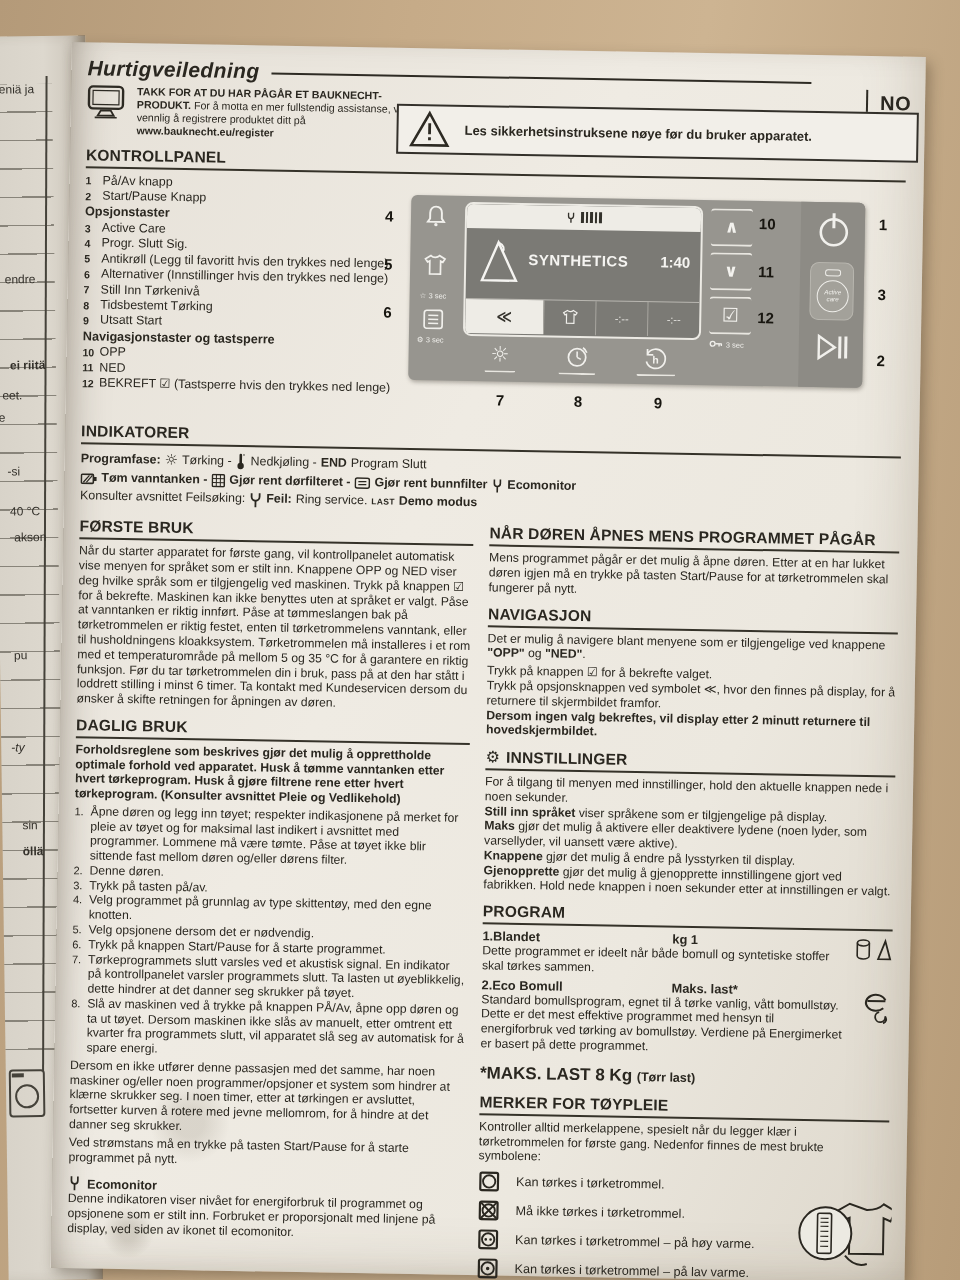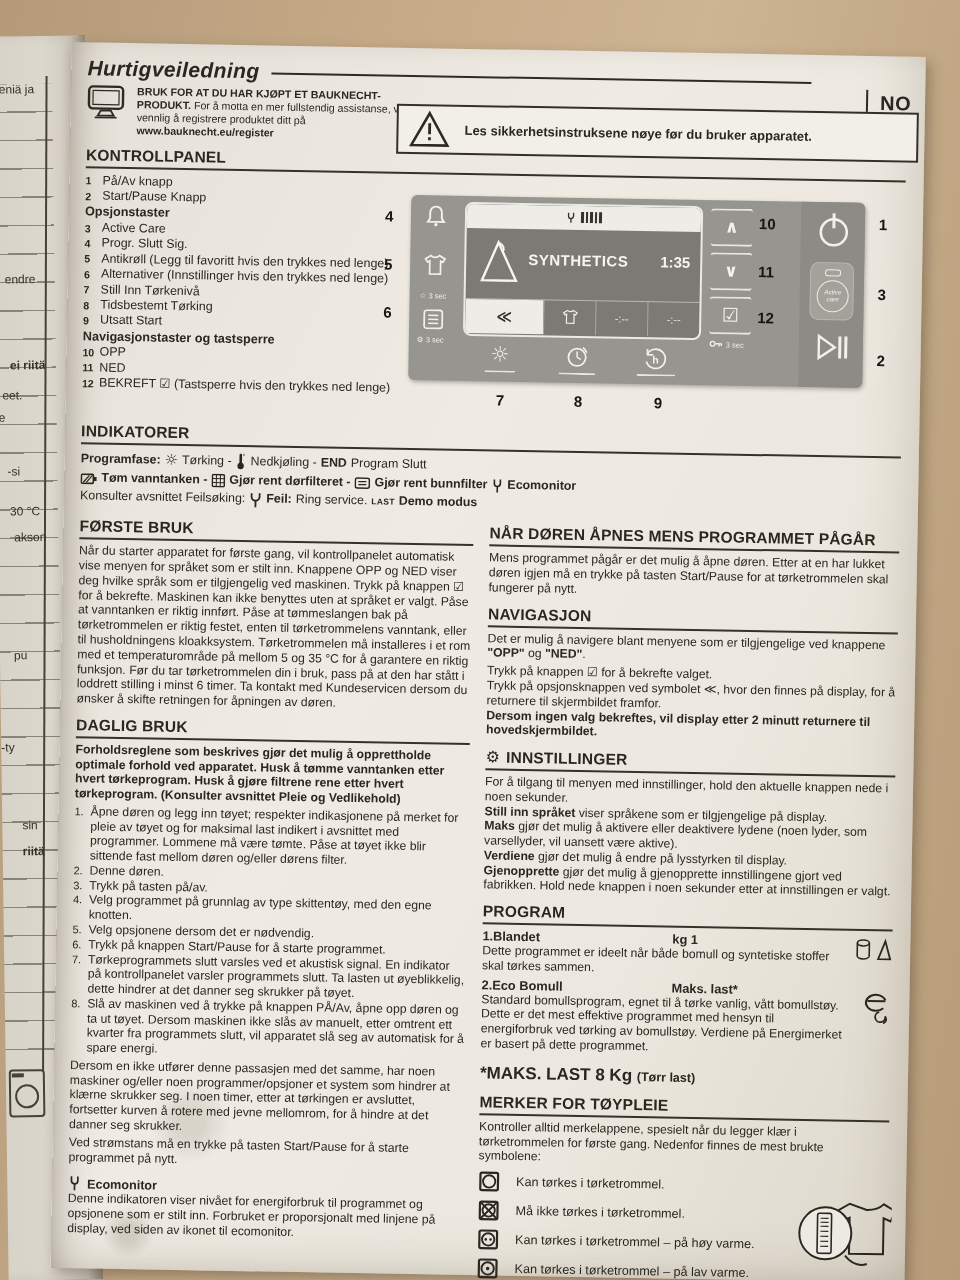--- a/index.html
+++ b/index.html
@@ -112,26 +112,26 @@
 
 <div class="prev-page">
   <div class="ruled"></div>
   <div class="vline"></div>
   <span class="frag" style="left:4px;top:46px;">ieniä ja</span>
   <span class="frag" style="left:10px;top:236px;">endre</span>
   <span class="frag b" style="left:14px;top:322px;">ei riitä</span>
   <span class="frag" style="left:6px;top:352px;">eet.</span>
   <span class="frag" style="left:2px;top:374px;">e</span>
   <span class="frag" style="left:10px;top:428px;">-si</span>
-  <span class="frag" style="left:12px;top:468px;">30 °C</span>
+  <span class="frag" style="left:12px;top:468px;">40 °C</span>
   <span class="frag" style="left:16px;top:494px;">akson</span>
   <span class="frag" style="left:14px;top:612px;">pu</span>
-  <span class="frag" style="left:0;top:704px;">-ty</span>
+  <span class="frag" style="left:10px;top:704px;font-style:italic;">-ty</span>
   <span class="frag" style="left:20px;top:782px;">sin</span>
-  <span class="frag b" style="left:20px;top:808px;">riitä</span>
+  <span class="frag b" style="left:20px;top:808px;">öllä</span>
   <span class="washer">
     <svg width="40" height="52" viewBox="0 0 40 52">
         <rect x="2" y="2" width="34" height="46" rx="3" fill="none" stroke="#45423a" stroke-width="2"></rect>
         <circle cx="19" cy="28" r="11" fill="none" stroke="#45423a" stroke-width="2"></circle>
         <rect x="4" y="5" width="12" height="4" fill="#45423a"></rect>
       </svg>
   </span>
 </div>
 
 <div class="paper">
@@ -146,21 +146,21 @@
   <div class="thanks">
     <span>
       <svg width="42" height="36" viewBox="0 0 42 36">
             <rect x="2" y="2" width="34" height="22" rx="4" fill="none" stroke="#2d2a23" stroke-width="2.4"></rect>
             <rect x="6" y="6" width="26" height="14" fill="none" stroke="#2d2a23" stroke-width="1.2"></rect>
             <path d="M14 26 h10 l3 5 h-16 z" fill="none" stroke="#2d2a23" stroke-width="1.8"></path>
             <line x1="8" y1="33" x2="30" y2="33" stroke="#2d2a23" stroke-width="1.6"></line>
           </svg>
     </span>
     <span class="thanks-text">
-      <span class="b">BRUK FOR AT DU HAR KJØPT ET BAUKNECHT-PRODUKT.</span>
+      <span class="b">TAKK FOR AT DU HAR PÅGÅR ET BAUKNECHT-PRODUKT.</span>
       <span>For å motta en mer fullstendig assistanse, vær vennlig å registrere produktet ditt på</span>
       <span class="b">www.bauknecht.eu/register</span>
     </span>
   </div>
 
   <div class="warn-box">
     <span>
       <svg width="42" height="38" viewBox="0 0 42 38">
             <path d="M21 3 L39 35 H3 Z" fill="none" stroke="#2d2a23" stroke-width="2.6"></path>
             <rect x="19.7" y="13" width="2.8" height="11" fill="#2d2a23"></rect>
@@ -270,21 +270,21 @@
                 </span>
           </div>
           <div class="disp-main">
             <span class="tri-icon">
               <svg width="44" height="50" viewBox="0 0 44 50">
                     <path d="M20 6 L38 44 H4 Z" fill="none" stroke="#f5f4f1" stroke-width="2.4"></path>
                     <path d="M20 6 q8 4 4 10" fill="none" stroke="#f5f4f1" stroke-width="2"></path>
                   </svg>
             </span>
             <span class="disp-status">SYNTHETICS</span>
-            <span class="disp-time">1:35</span>
+            <span class="disp-time">1:40</span>
           </div>
           <div class="disp-bot">
             <span class="disp-back g">≪</span>
             <span class="disp-cell">
               <svg width="18" height="17" viewBox="0 0 24 22">
                     <path d="M8 2 3 5l2 3 2-1v12h10V7l2 1 2-3-5-3c-1 1-2 1.6-4 1.6S9 3 8 2z" fill="none" stroke="#f0efeb" stroke-width="1.6"></path>
                   </svg>
             </span>
             <span class="disp-cell">-:--</span>
             <span class="disp-cell">-:--</span>
@@ -488,21 +488,21 @@
       <p class="body-t" style="margin-bottom:0;">Trykk på opsjonsknappen ved symbolet ≪, hvor den finnes på display, for å returnere til skjermbildet framfor.</p>
       <p class="body-t bold-p">Dersom ingen valg bekreftes, vil display etter 2 minutt returnere til hovedskjermbildet.</p>
 
       <div class="sec-h with-icon">
         <span class="g" style="font-size:16px;">⚙</span>
         <span>INNSTILLINGER</span>
       </div>
       <p class="body-t" style="margin-bottom:0;">For å tilgang til menyen med innstillinger, hold den aktuelle knappen nede i noen sekunder.</p>
       <p class="body-t" style="margin-bottom:0;"><span class="b">Still inn språket</span><span> viser språkene som er tilgjengelige på display.</span></p>
       <p class="body-t" style="margin-bottom:0;"><span class="b">Maks</span><span> gjør det mulig å aktivere eller deaktivere lydene (noen lyder, som varsellyder, vil uansett være aktive).</span></p>
-      <p class="body-t" style="margin-bottom:0;"><span class="b">Verdiene</span><span> gjør det mulig å endre på lysstyrken til display.</span></p>
+      <p class="body-t" style="margin-bottom:0;"><span class="b">Knappene</span><span> gjør det mulig å endre på lysstyrken til display.</span></p>
       <p class="body-t"><span class="b">Gjenopprette</span><span> gjør det mulig å gjenopprette innstillingene gjort ved fabrikken. Hold nede knappen i noen sekunder etter at innstillingen er valgt.</span></p>
 
       <div class="sec-h">PROGRAM</div>
       <div class="prog-block">
         <span class="prog-icon" style="top:2px;">
           <svg width="38" height="26" viewBox="0 0 38 26">
                 <ellipse cx="9" cy="6" rx="6" ry="3" fill="none" stroke="#2a2720" stroke-width="1.6"></ellipse>
                 <path d="M3 6 v13 a6 3 0 0 0 12 0 V6" fill="none" stroke="#2a2720" stroke-width="1.6"></path>
                 <path d="M24 22 L36 22 L31 4 Z" fill="none" stroke="#2a2720" stroke-width="1.8"></path>
               </svg>

